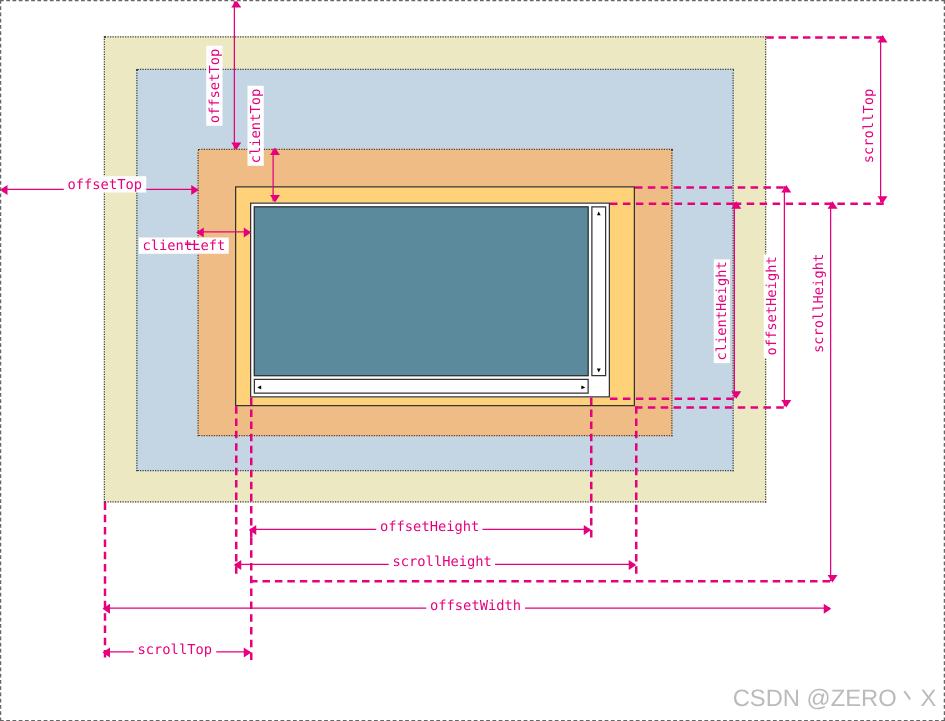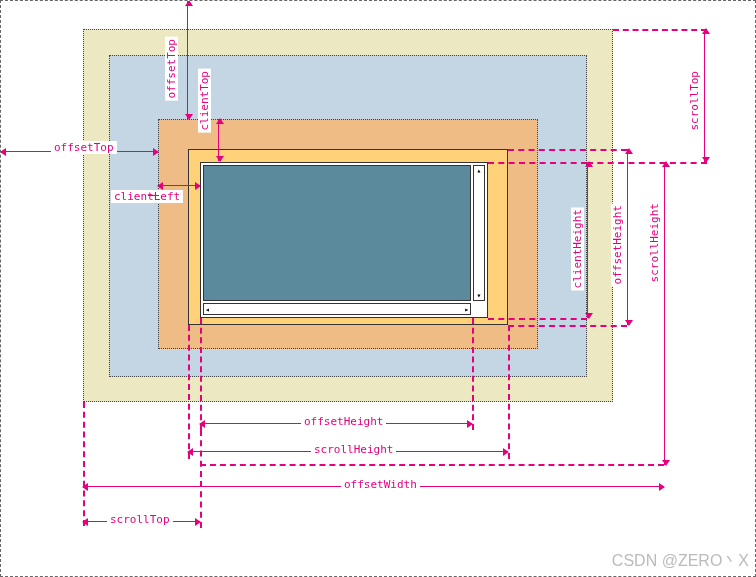--- a/index.html
+++ b/index.html
@@ -82,21 +82,21 @@
     position: absolute; width: 0; height: 0;
   }
   .ah-l { border-right: 6px solid #e6007e; border-top: 4px solid transparent; border-bottom: 4px solid transparent; }
   .ah-r { border-left: 6px solid #e6007e; border-top: 4px solid transparent; border-bottom: 4px solid transparent; }
   .ah-u { border-bottom: 6px solid #e6007e; border-left: 4px solid transparent; border-right: 4px solid transparent; }
   .ah-d { border-top: 6px solid #e6007e; border-left: 4px solid transparent; border-right: 4px solid transparent; }
   .lblv { writing-mode: vertical-rl; transform: rotate(180deg); background: #fff; padding: 2px 0; }
   .lbl { background: #fff; padding: 0 3px; }
   .watermark {
     position: absolute; right: 6px; bottom: 4px;
-    color: #bbb; font-family: sans-serif; font-size: 16px;
+    color: #bbb; font-family: sans-serif; font-size: 19px;
   }
 </style>
 </head>
 <body>
 
 <div class="canvas">
 
   <div class="layer outer-yellow"></div>
   <div class="layer mid-blue"></div>
   <div class="layer inner-orange"></div>

